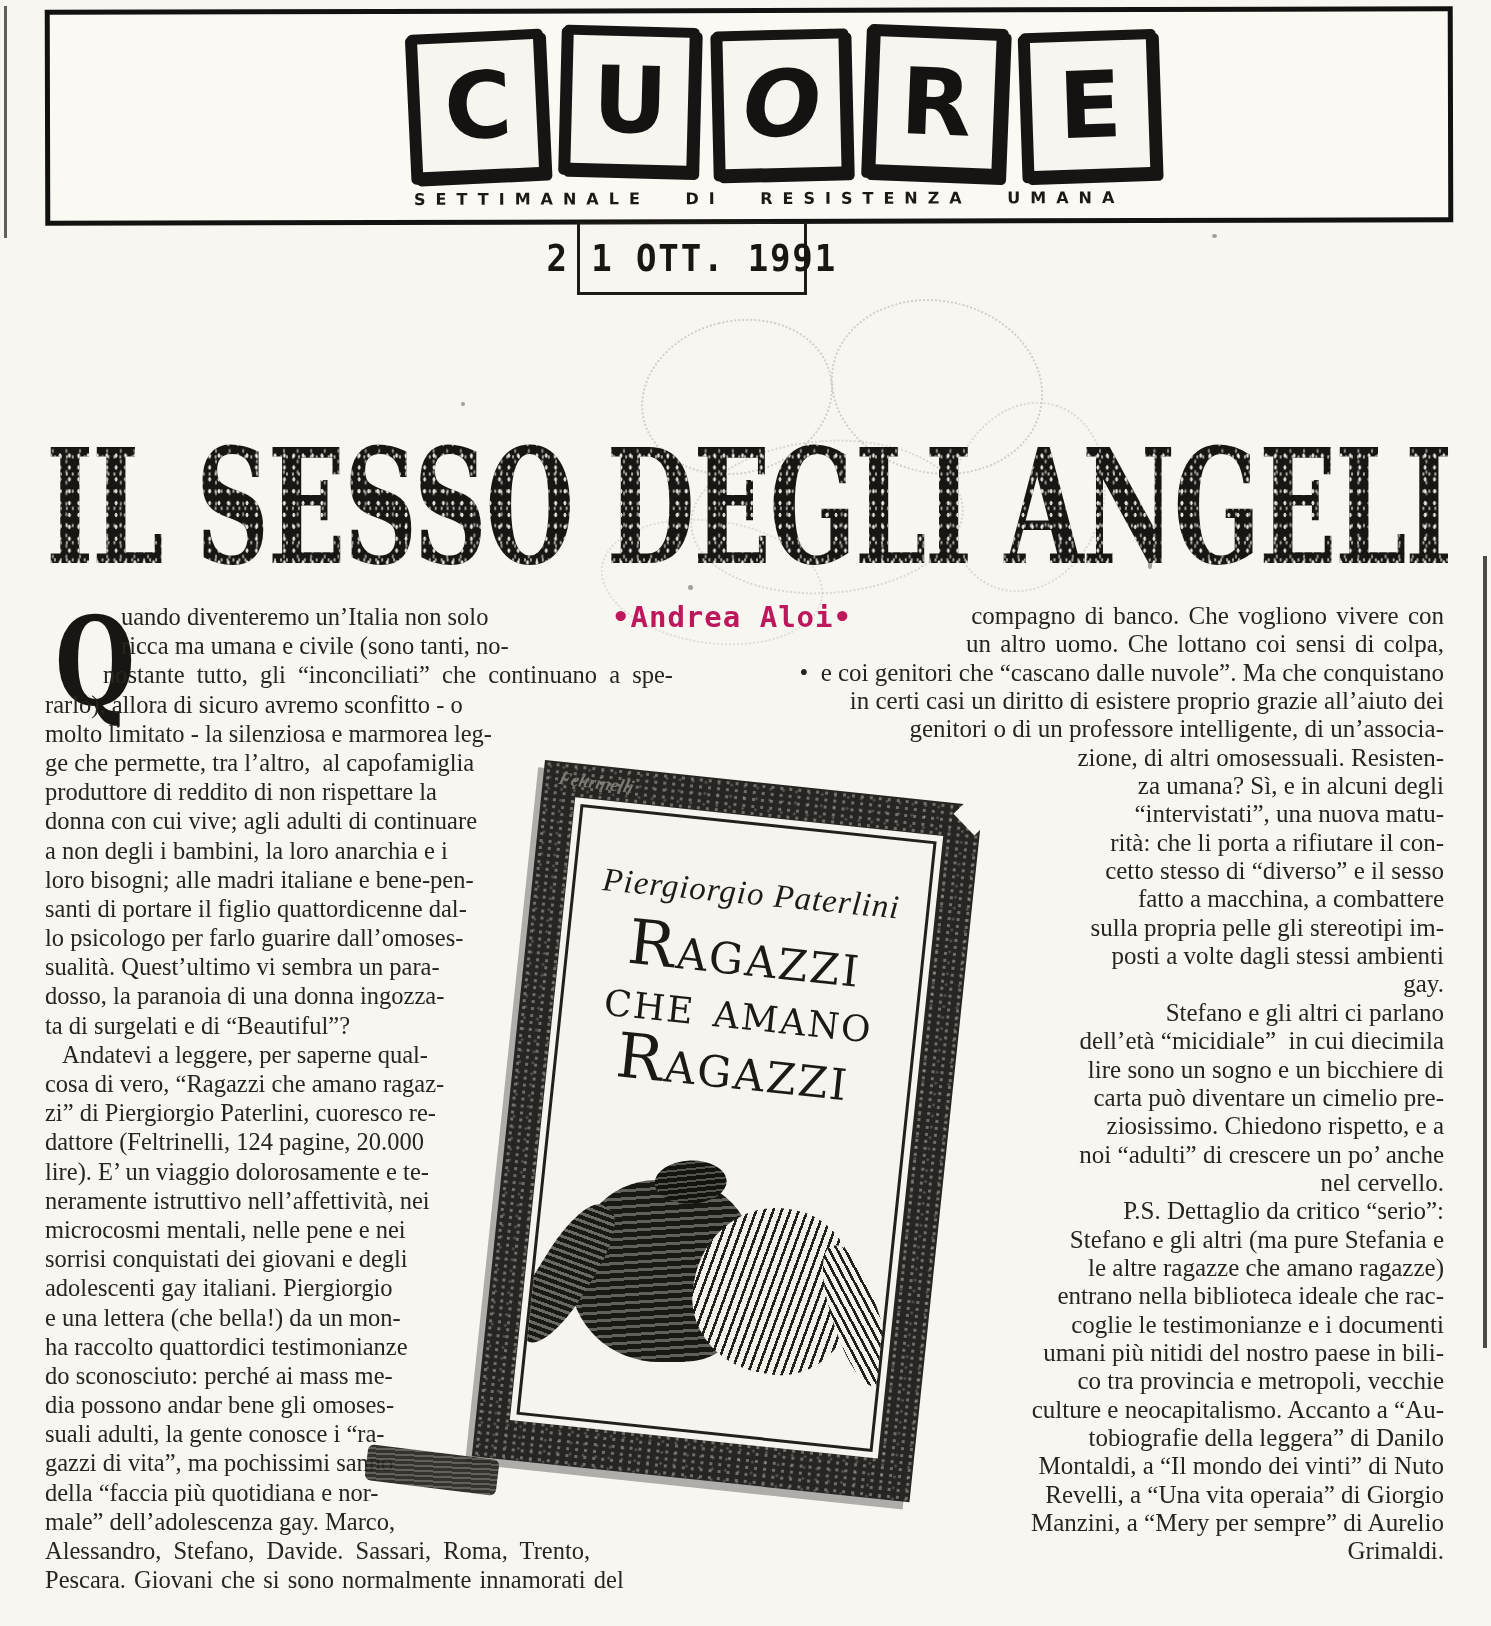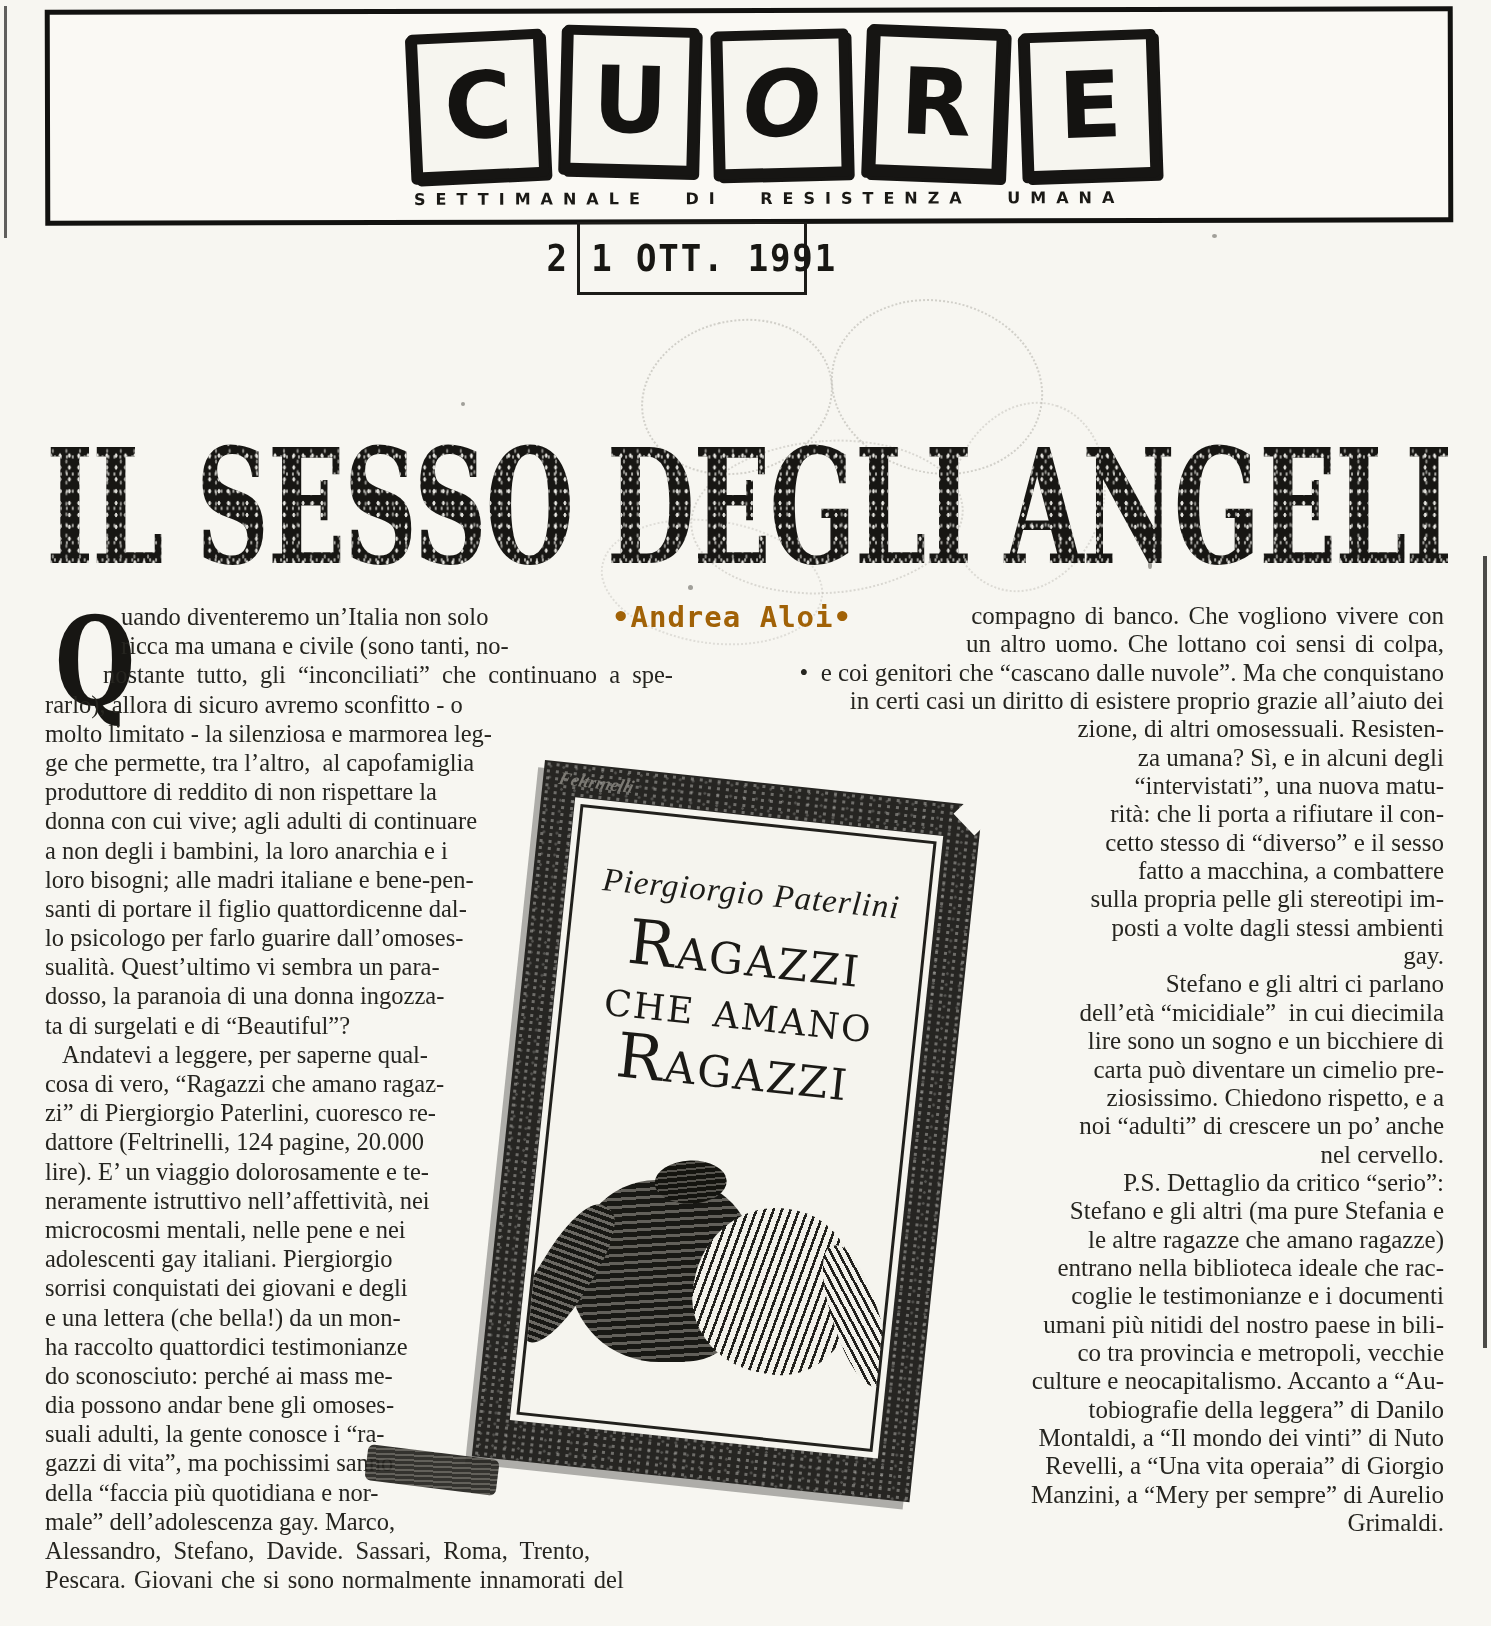--- a/index.html
+++ b/index.html
@@ -67,21 +67,21 @@
         radial-gradient(circle, rgba(247,246,241,.65) 0 1px, transparent 1.6px),
         radial-gradient(circle, rgba(235,234,228,.55) 0 1.2px, transparent 1.8px);
       background-size:11px 9px, 7px 13px, 16px 8px;
       -webkit-background-clip:text; background-clip:text; color:transparent;
     }
   }
   
   .byline{
     position:absolute; left:612px; top:600px; width:310px;
     font-family:"DejaVu Sans Mono", monospace; font-weight:700; font-size:29px;
-    letter-spacing:1px; color:#a16207; white-space:pre;
+    letter-spacing:1px; color:#be185d; white-space:pre;
   }
   
   .tline{white-space:pre; font-size:24.5px; color:#262520;}
   .col-left{position:absolute; left:45px; top:602px; width:452px;}
   .col-left .tline{line-height:29.2px; height:29.2px;}
   .col-left .tline:nth-child(1){padding-left:76px;}
   .col-left .tline:nth-child(2){padding-left:76px;}
   .col-left .tline:nth-child(3){padding-left:58px; word-spacing:6px;}
   .col-left .tline:nth-child(33){word-spacing:6px;}
   .col-left .tline:nth-child(34){word-spacing:2px;}
@@ -223,39 +223,40 @@
       <div class="tline">sualità. Quest’ultimo vi sembra un para-</div>
       <div class="tline">dosso, la paranoia di una donna ingozza-</div>
       <div class="tline">ta di surgelati e di “Beautiful”?</div>
       <div class="tline">   Andatevi a leggere, per saperne qual-</div>
       <div class="tline">cosa di vero, “Ragazzi che amano ragaz-</div>
       <div class="tline">zi” di Piergiorgio Paterlini, cuoresco re-</div>
       <div class="tline">dattore (Feltrinelli, 124 pagine, 20.000</div>
       <div class="tline">lire). E’ un viaggio dolorosamente e te-</div>
       <div class="tline">neramente istruttivo nell’affettività, nei</div>
       <div class="tline">microcosmi mentali, nelle pene e nei</div>
+      <div class="tline">sorrisi conquistati dei giovani e degli</div>
       <div class="tline">adolescenti gay italiani. Piergiorgio</div>
-      <div class="tline">sorrisi conquistati dei giovani e degli</div>
       <div class="tline">e una lettera (che bella!) da un mon-</div>
       <div class="tline">ha raccolto quattordici testimonianze</div>
       <div class="tline">do sconosciuto: perché ai mass me-</div>
       <div class="tline">dia possono andar bene gli omoses-</div>
       <div class="tline">suali adulti, la gente conosce i “ra-</div>
       <div class="tline">gazzi di vita”, ma pochissimi sanno</div>
       <div class="tline">della “faccia più quotidiana e nor-</div>
       <div class="tline">male” dell’adolescenza gay. Marco,</div>
       <div class="tline">Alessandro, Stefano, Davide. Sassari, Roma, Trento,</div>
       <div class="tline">Pescara. Giovani che si sono normalmente innamorati del</div>
     </div>
 
   <div class="col-right">
       <div class="tline">compagno di banco. Che vogliono vivere con</div>
       <div class="tline">un altro uomo. Che lottano coi sensi di colpa,</div>
       <div class="tline">•  e coi genitori che “cascano dalle nuvole”. Ma che conquistano</div>
       <div class="tline">in certi casi un diritto di esistere proprio grazie all’aiuto dei</div>
+      <div class="tline">genitori o di un professore intelligente, di un’associa-</div>
       <div class="tline">zione, di altri omosessuali. Resisten-</div>
       <div class="tline">za umana? Sì, e in alcuni degli</div>
       <div class="tline">“intervistati”, una nuova matu-</div>
       <div class="tline">rità: che li porta a rifiutare il con-</div>
       <div class="tline">cetto stesso di “diverso” e il sesso</div>
       <div class="tline">fatto a macchina, a combattere</div>
       <div class="tline">sulla propria pelle gli stereotipi im-</div>
       <div class="tline">posti a volte dagli stessi ambienti</div>
       <div class="tline">gay.</div>
       <div class="tline">Stefano e gli altri ci parlano</div>

